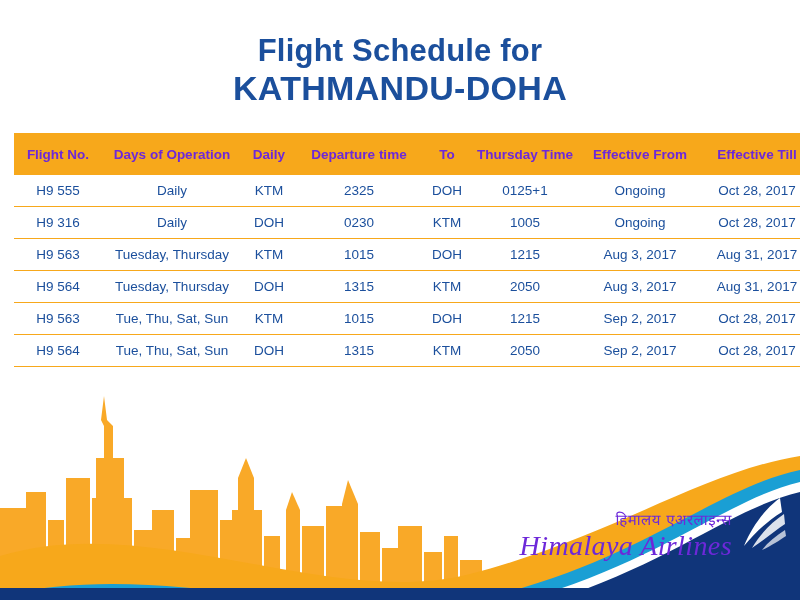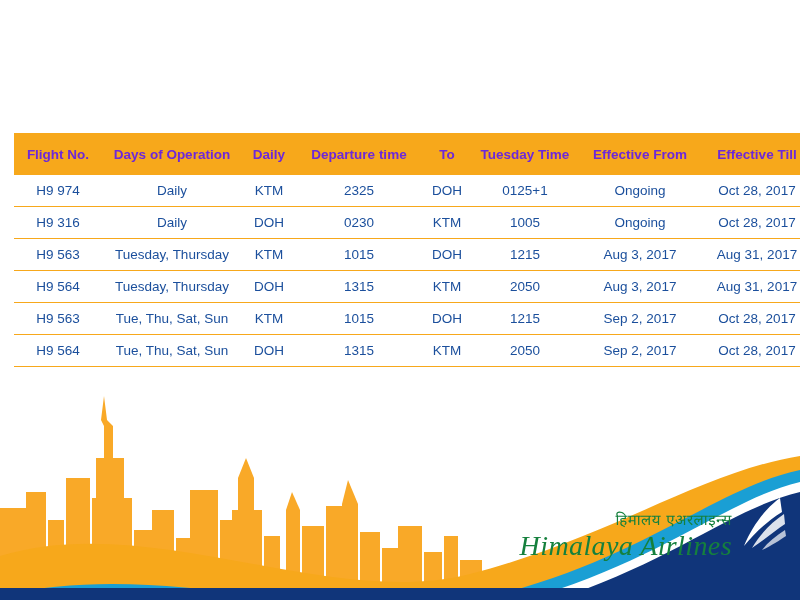--- a/index.html
+++ b/index.html
@@ -90,21 +90,21 @@
     width: 800px;
     height: 240px;
     overflow: hidden;
   }
   
   .logo-block {
     position: absolute;
     right: 68px;
     bottom: 38px;
     text-align: right;
-    color: #15803d;
+    color: #6d28d9;
     z-index: 5;
   }
   .logo-nep {
     font-size: 15px;
     font-family: "DejaVu Sans", sans-serif;
     letter-spacing: 0.5px;
     margin-bottom: 1px;
   }
   .logo-en {
     font-size: 28px;
@@ -118,48 +118,52 @@
     right: 14px;
     bottom: 44px;
     z-index: 5;
   }
 </style>
 </head>
 <body>
 
 <div id="page">
 
+  <div class="title-block">
+    <div class="title-line1">Flight Schedule for</div>
+    <div class="title-line2">KATHMANDU-DOHA</div>
+  </div>
 
   <div class="table-wrap">
     <table class="schedule">
       <colgroup>
         <col class="col-flight">
           <col class="col-days">
           <col class="col-from">
           <col class="col-dep">
         <col class="col-to">
           <col class="col-arr">
           <col class="col-eff">
           <col class="col-till">
       </colgroup>
       <thead>
         <tr>
           <th>Flight No.</th>
           <th>Days of Operation</th>
           <th>Daily</th>
           <th>Departure time</th>
           <th>To</th>
-          <th>Tuesday Time</th>
+          <th>Thursday Time</th>
           <th>Effective From</th>
           <th>Effective Till</th>
         </tr>
       </thead>
       <tbody>
         <tr>
-          <td>H9 974</td>
+          <td>H9 555</td>
           <td>Daily</td>
           <td>KTM</td>
           <td>2325</td>
           <td>DOH</td>
           <td>0125+1</td>
           <td>Ongoing</td>
           <td>Oct 28, 2017</td>
         </tr>
         <tr>
           <td>H9 316</td>

